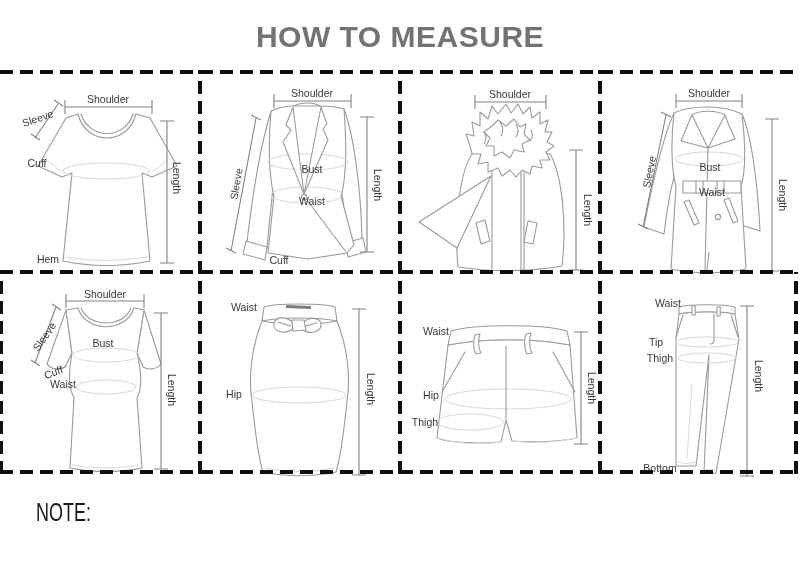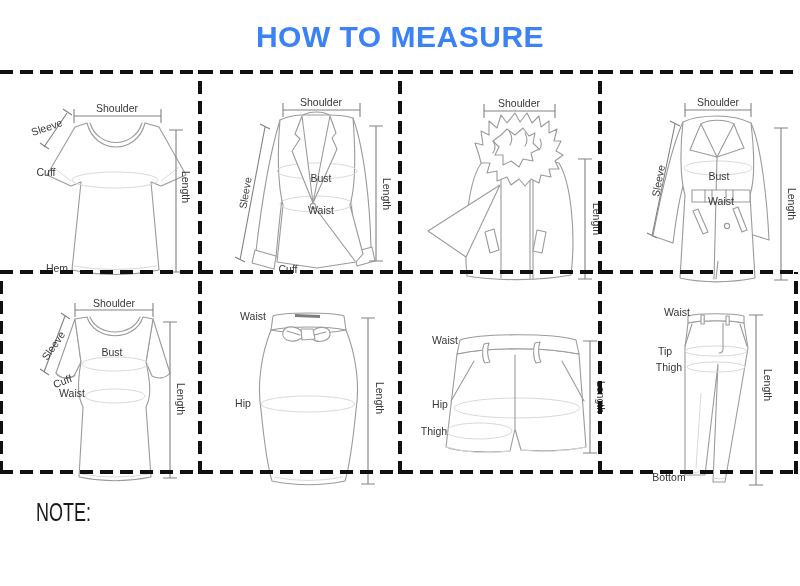--- a/index.html
+++ b/index.html
@@ -1,24 +1,24 @@
 <!DOCTYPE html>
 <html><head>
 <meta charset="utf-8">
 <style>
   html,body{margin:0;padding:0;background:#fff;}
   .page{position:relative;width:800px;height:586px;background:#fff;overflow:hidden;
         font-family:"Liberation Sans",sans-serif;}
   
   .title{margin:0;height:70px;box-sizing:border-box;padding-top:20px;text-align:center;
-         font-size:30px;font-weight:bold;letter-spacing:.5px;color:#3b82f6;}
+         font-size:30px;font-weight:bold;letter-spacing:.5px;color:#737373;}
   
   .grid{position:relative;width:800px;height:404px;display:grid;
         grid-template-columns:repeat(4,200px);grid-template-rows:202px 202px;}
-  .panel{margin:13px;width:200px;height:202px;overflow:hidden;}
+  .panel{margin:4px;width:200px;height:202px;overflow:hidden;}
   .panel svg{display:block;width:200px;height:202px;}
   
   .g  {fill:none;stroke:#9b9b9b;stroke-width:1.1;stroke-linejoin:round;stroke-linecap:round;}
   .gf {fill:#fff;stroke:#9b9b9b;stroke-width:1.1;stroke-linejoin:round;}
   .lt {fill:none;stroke:#d9d9d9;stroke-width:1;}
   .m  {fill:none;stroke:#828282;stroke-width:1.1;}
   .lb {font:10.5px "Liberation Sans",sans-serif;fill:#373737;}
   
   .hline{position:absolute;left:0;width:800px;height:4px;pointer-events:none;
          background:repeating-linear-gradient(90deg,#101010 0 13px,transparent 13px 20px);}

